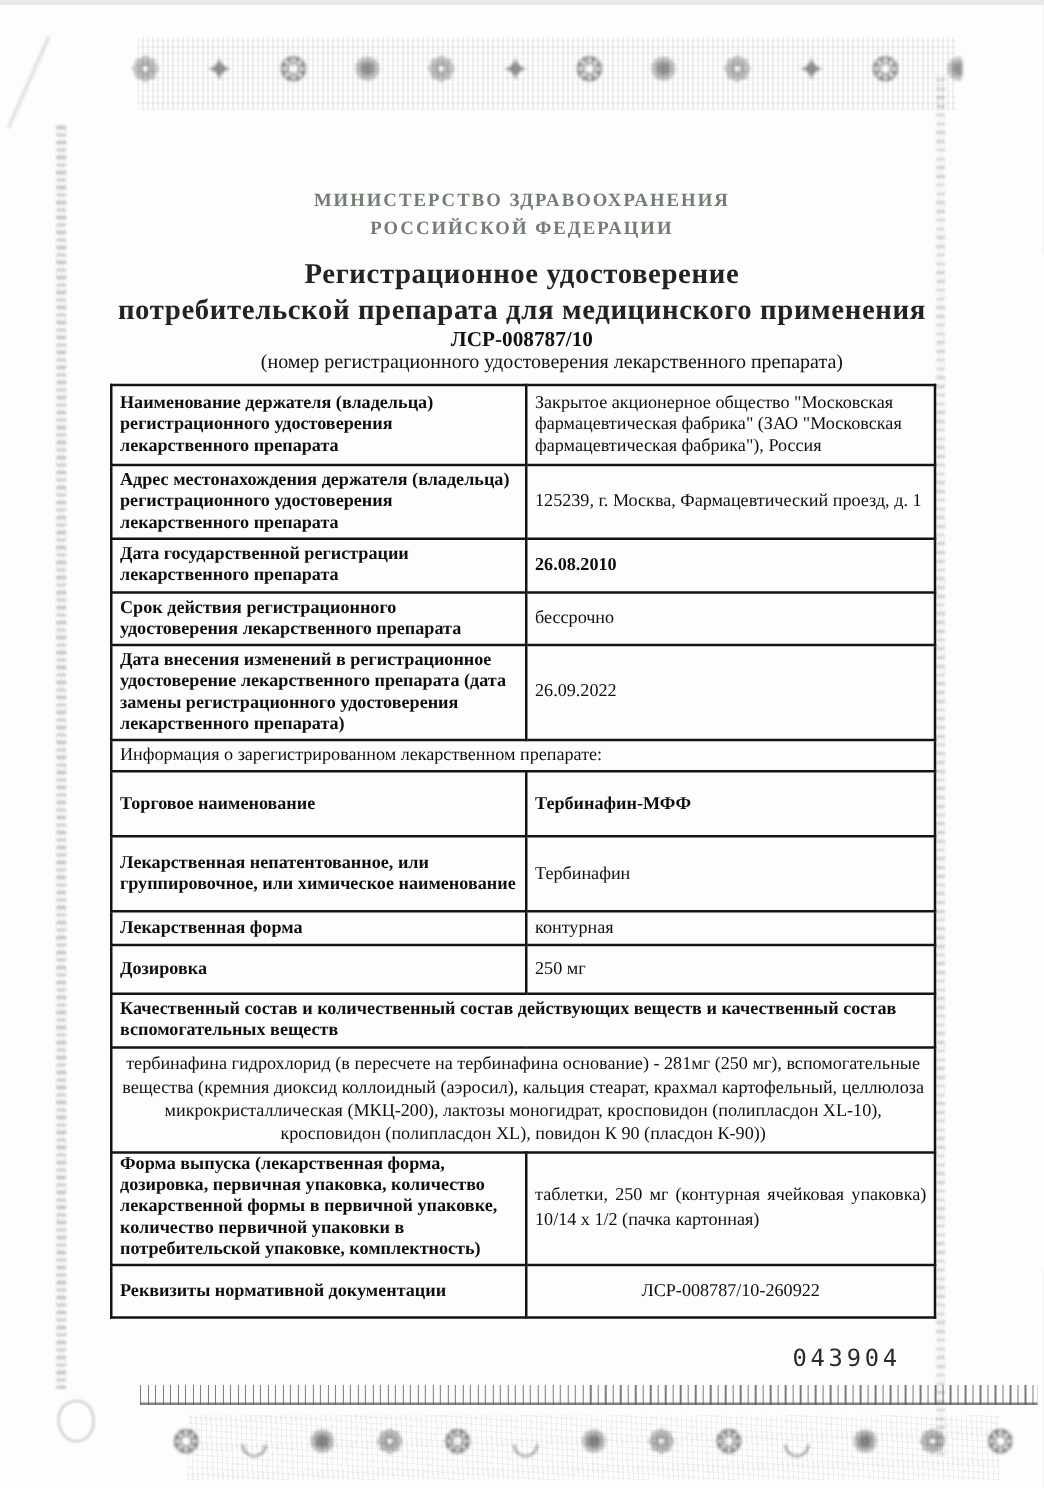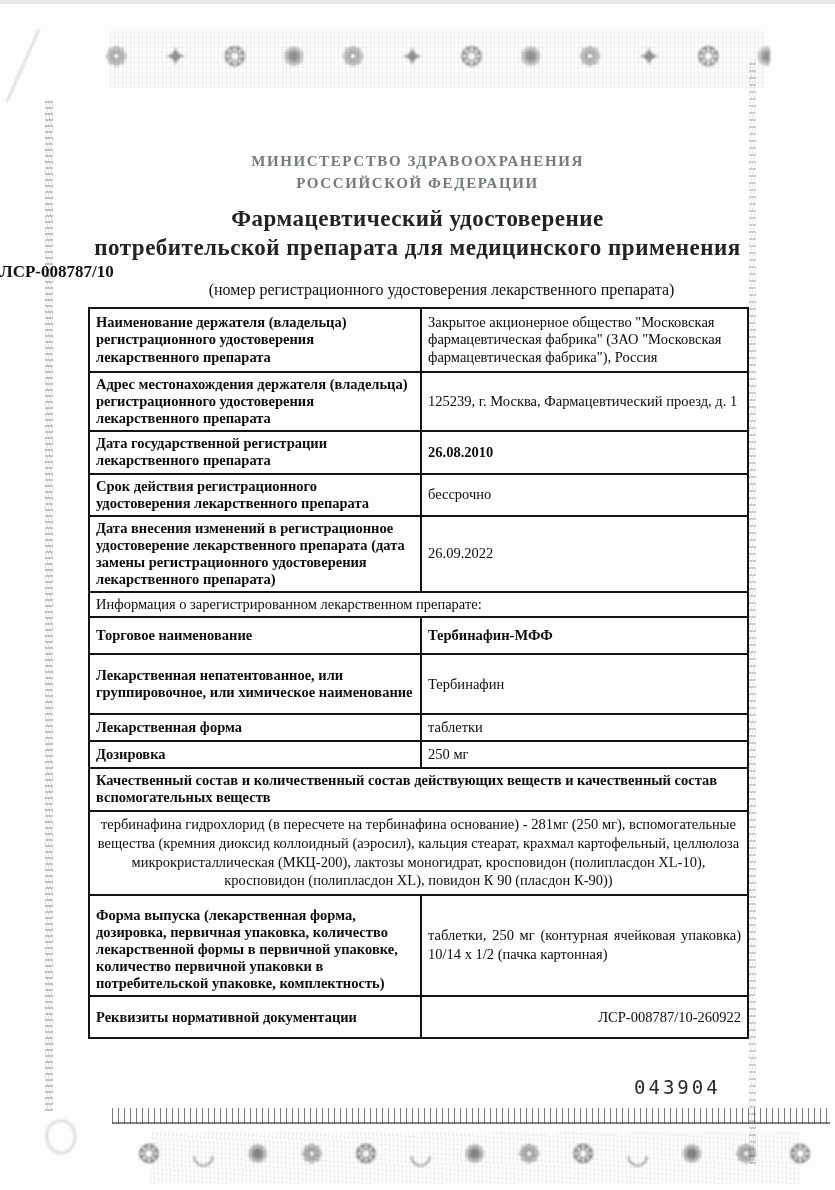--- a/index.html
+++ b/index.html
@@ -74,21 +74,21 @@
   }
   
   .doc-title{
     position:absolute; top:200px; left:0; width:100%;
     text-align:center; font-weight:bold; color:#232323;
     font-size:23px; line-height:1.28; letter-spacing:.5px;
     filter:blur(.45px);
   }
   .reg-number{
     position:absolute; top:258px; left:0; width:100%;
-    text-align:left; font-weight:bold; font-size:17px; color:#111;
+    text-align:center; font-weight:bold; font-size:17px; color:#111;
   }
   .reg-caption{
     position:absolute; top:277px; left:0; width:100%;
     text-align:center; font-size:16px; color:#111;padding-left:24px;
   }
   
   table.cert{
     position:absolute; left:88px; top:303px; width:661px;
     border-collapse:collapse; table-layout:fixed;
     font-size:14.5px; line-height:1.18; color:#0e0e0e;
@@ -97,21 +97,21 @@
     border:2px solid #141414; padding:3px 6px; vertical-align:middle;
     overflow:hidden;
   }
   td.lbl{ width:318px; font-weight:bold; text-align:left; }
   td.val{ text-align:left; }
   td.full{ text-align:left; }
   td.full-head{ font-weight:bold; text-align:left; }
   td.full-body{ text-align:center; line-height:1.3; vertical-align:top; padding-top:5px;}
   .bold{ font-weight:bold; }
   td.val-just{ text-align:justify; text-align-last:left; vertical-align:top; padding:5px 8px; line-height:1.35;}
-  td.val-left{ text-align:right; padding-left:10px; }
+  td.val-left{ text-align:center; padding-left:10px; }
   
   .serial{
     position:absolute; left:634px; top:1072px;
     font-family:"DejaVu Sans Mono", monospace;
     font-size:19px; letter-spacing:3px; color:#2a2a2a;
     filter:blur(.2px);
   }
 </style>
 </head>
 <body>
@@ -127,21 +127,21 @@
   <div class="band bottom-band">❂ ◡ ✺ ❁ ❂ ◡ ✺ ❁ ❂ ◡ ✺ ❁ ❂ ◡ ✺</div>
   <div class="bottom-band-speckle"></div>
   <div class="smudge"></div>
 
   <div class="ministry">
     <div>МИНИСТЕРСТВО ЗДРАВООХРАНЕНИЯ</div>
     <div>РОССИЙСКОЙ ФЕДЕРАЦИИ</div>
   </div>
 
   <div class="doc-title">
-    <div>Фармацевтический удостоверение</div>
+    <div>Регистрационное удостоверение</div>
     <div>потребительской препарата для медицинского применения</div>
   </div>
   <div class="reg-number">ЛСР-008787/10</div>
   <div class="reg-caption">(номер регистрационного удостоверения лекарственного препарата)</div>
 
   <table class="cert">
     <tbody>
         <tr style="height:64px">
       <td class="lbl">Наименование держателя (владельца) регистрационного удостоверения лекарственного препарата</td>
       <td class="val">Закрытое акционерное общество "Московская фармацевтическая фабрика" (ЗАО "Московская фармацевтическая фабрика"), Россия</td>
@@ -158,44 +158,44 @@
       <td class="lbl">Срок действия регистрационного удостоверения лекарственного препарата</td>
       <td class="val">бессрочно</td>
     </tr>
     <tr style="height:64px">
       <td class="lbl">Дата внесения изменений в регистрационное удостоверение лекарственного препарата (дата замены регистрационного удостоверения лекарственного препарата)</td>
       <td class="val">26.09.2022</td>
     </tr>
     <tr style="height:24px">
       <td class="full" colspan="2">Информация о зарегистрированном лекарственном препарате:</td>
     </tr>
-    <tr style="height:37px">
+    <tr style="height:52px">
       <td class="lbl">Торговое наименование</td>
       <td class="val bold">Тербинафин-МФФ</td>
     </tr>
     <tr style="height:60px">
       <td class="lbl">Лекарственная непатентованное, или группировочное, или химическое наименование</td>
       <td class="val">Тербинафин</td>
     </tr>
     <tr style="height:27px">
       <td class="lbl">Лекарственная форма</td>
-      <td class="val">таблетки</td>
-    </tr>
-    <tr style="height:27px">
+      <td class="val">контурная</td>
+    </tr>
+    <tr style="height:39px">
       <td class="lbl">Дозировка</td>
       <td class="val">250 мг</td>
     </tr>
     <tr style="height:34px">
       <td class="full-head" colspan="2">Качественный состав и количественный состав действующих веществ и качественный состав вспомогательных веществ</td>
     </tr>
     <tr style="height:84px">
       <td class="full-body" colspan="2">тербинафина гидрохлорид  (в пересчете на тербинафина основание) -  281мг (250 мг), вспомогательные вещества (кремния диоксид коллоидный (аэросил), кальция стеарат, крахмал картофельный, целлюлоза микрокристаллическая (МКЦ-200), лактозы моногидрат, кросповидон (полипласдон XL-10), кросповидон (полипласдон XL), повидон К 90 (пласдон К-90))</td>
     </tr>
     <tr style="height:88px">
-      <td class="lbl" style="vertical-align:top; padding-top:11px">Форма выпуска (лекарственная форма, дозировка, первичная упаковка, количество лекарственной формы в первичной упаковке, количество первичной упаковки в потребительской упаковке, комплектность)</td>
+      <td class="lbl" style="vertical-align:top; padding-top:0">Форма выпуска (лекарственная форма, дозировка, первичная упаковка, количество лекарственной формы в первичной упаковке, количество первичной упаковки в потребительской упаковке, комплектность)</td>
       <td class="val-just">таблетки, 250 мг (контурная ячейковая упаковка) 10/14 х 1/2 (пачка картонная)</td>
     </tr>
     <tr style="height:42px">
       <td class="lbl">Реквизиты нормативной документации</td>
       <td class="val-left">ЛСР-008787/10-260922</td>
     </tr>
   </tbody>
     </table>
 
   <div class="serial">043904</div>

